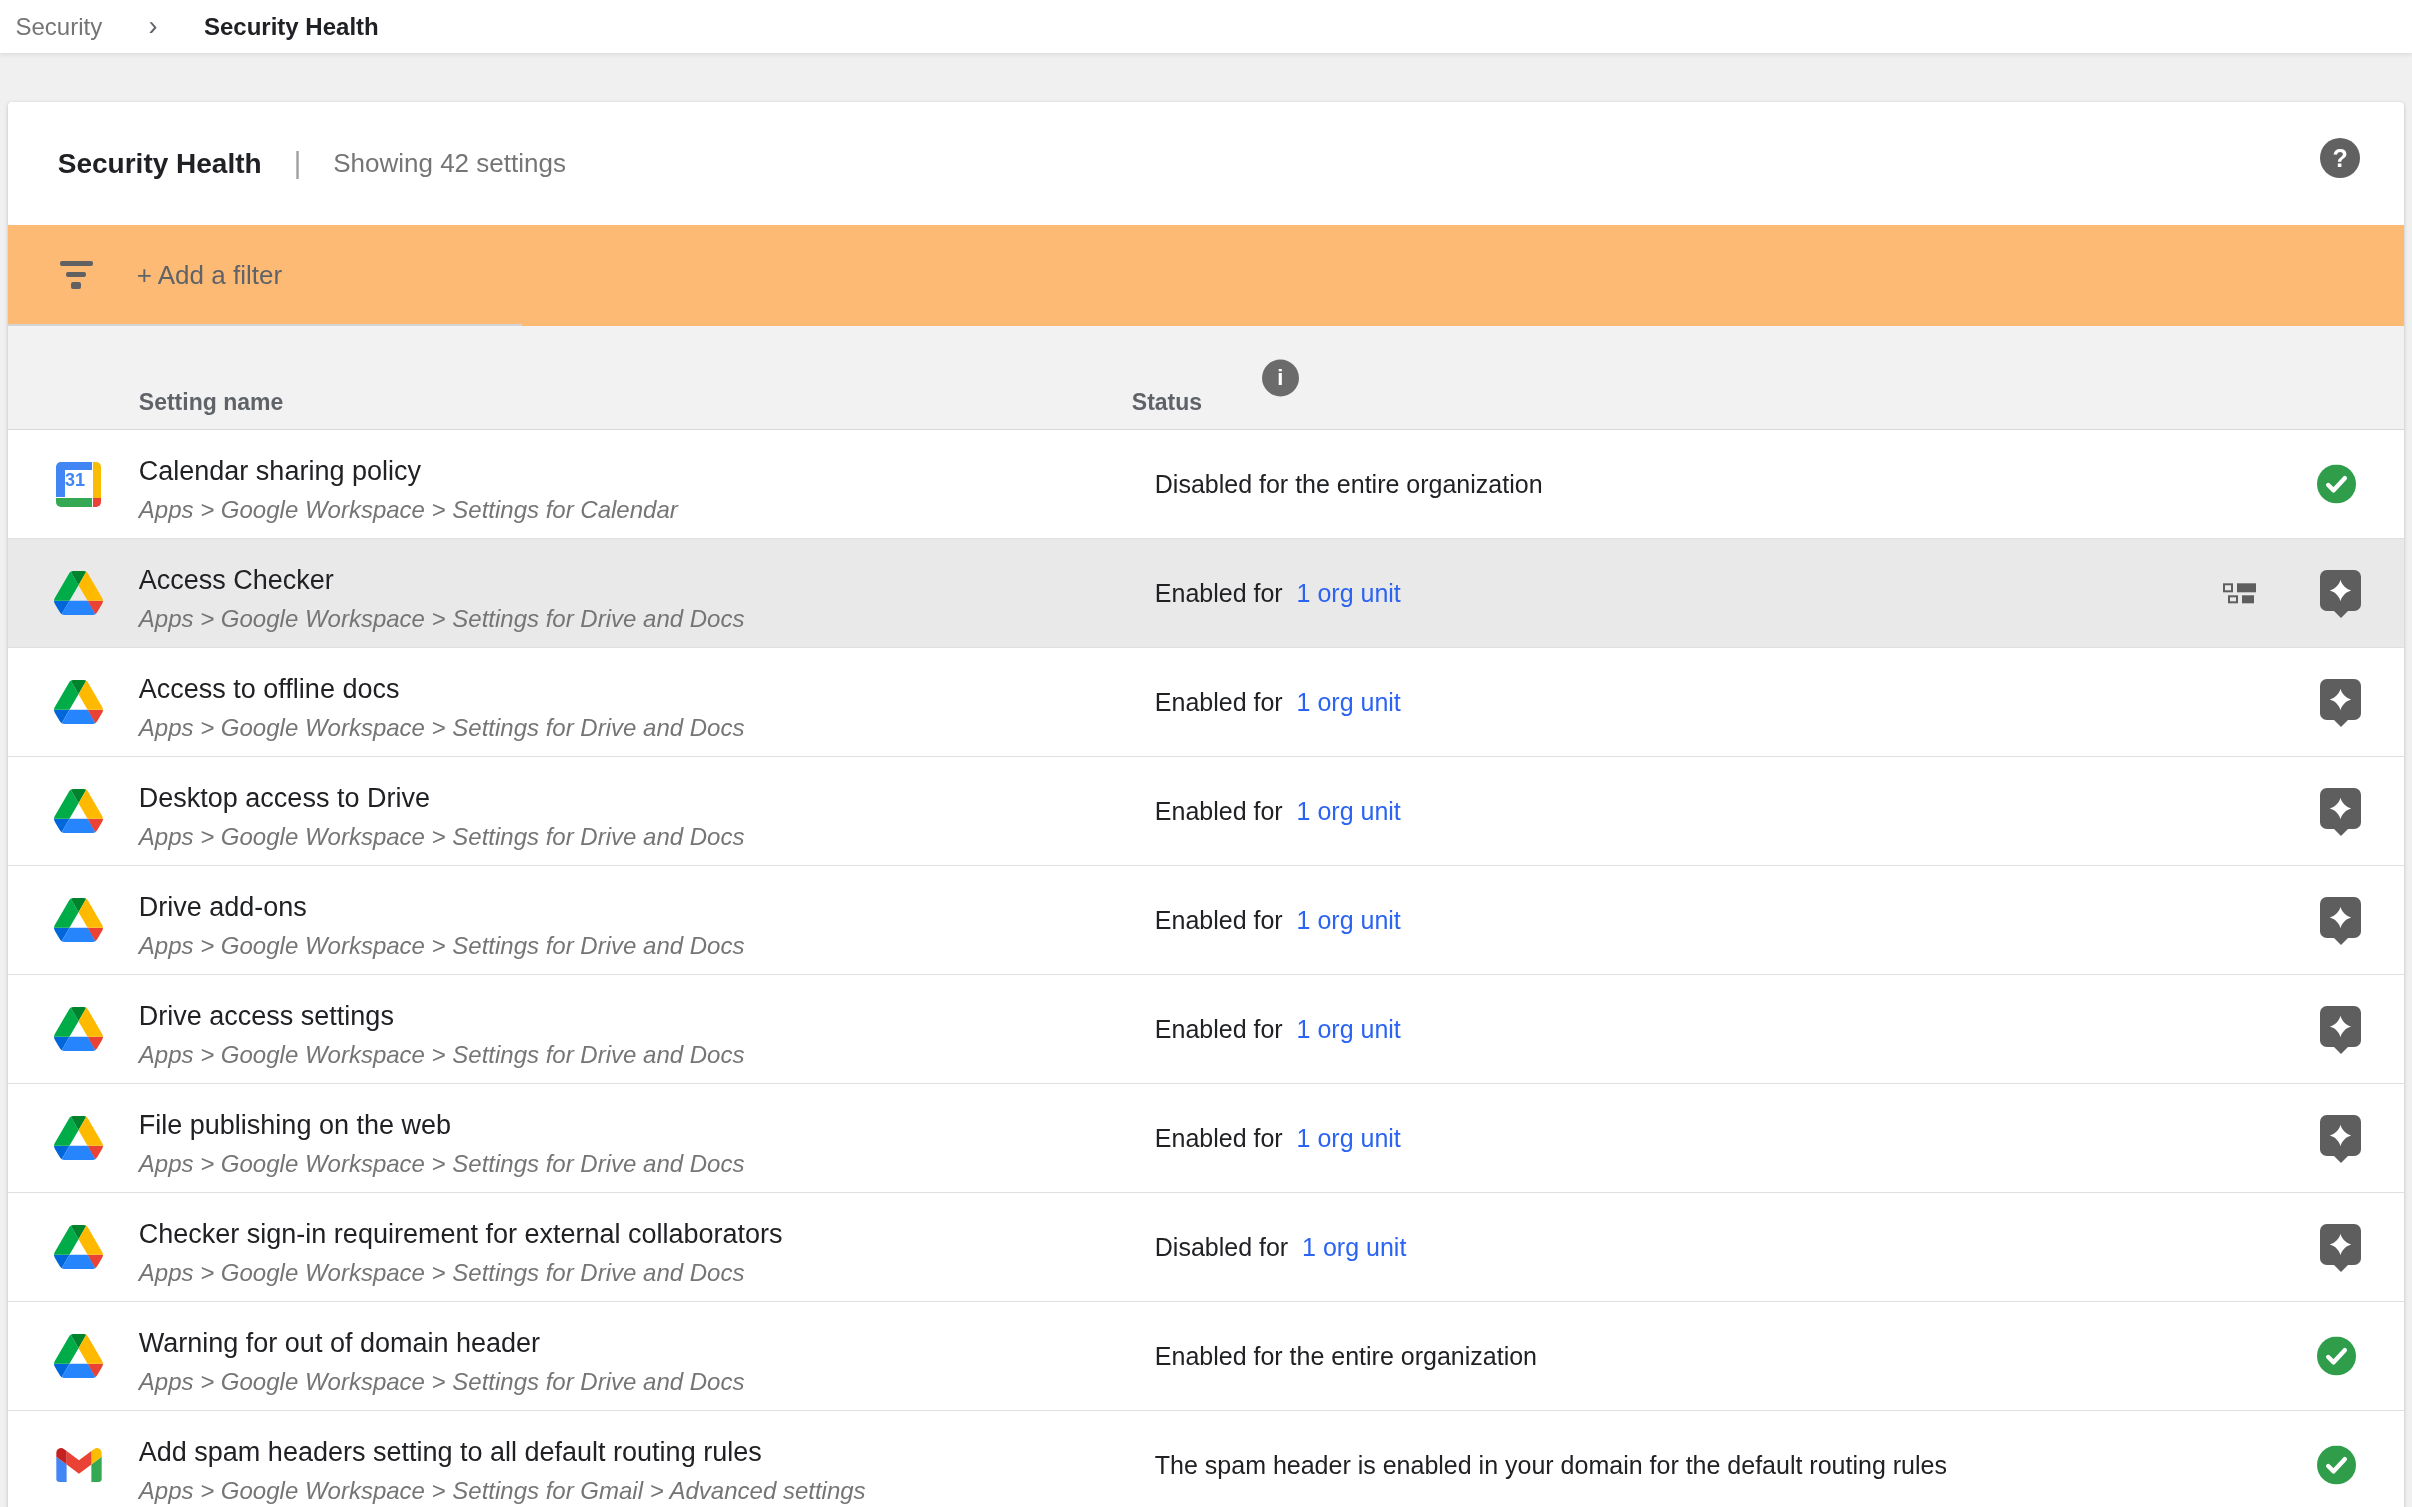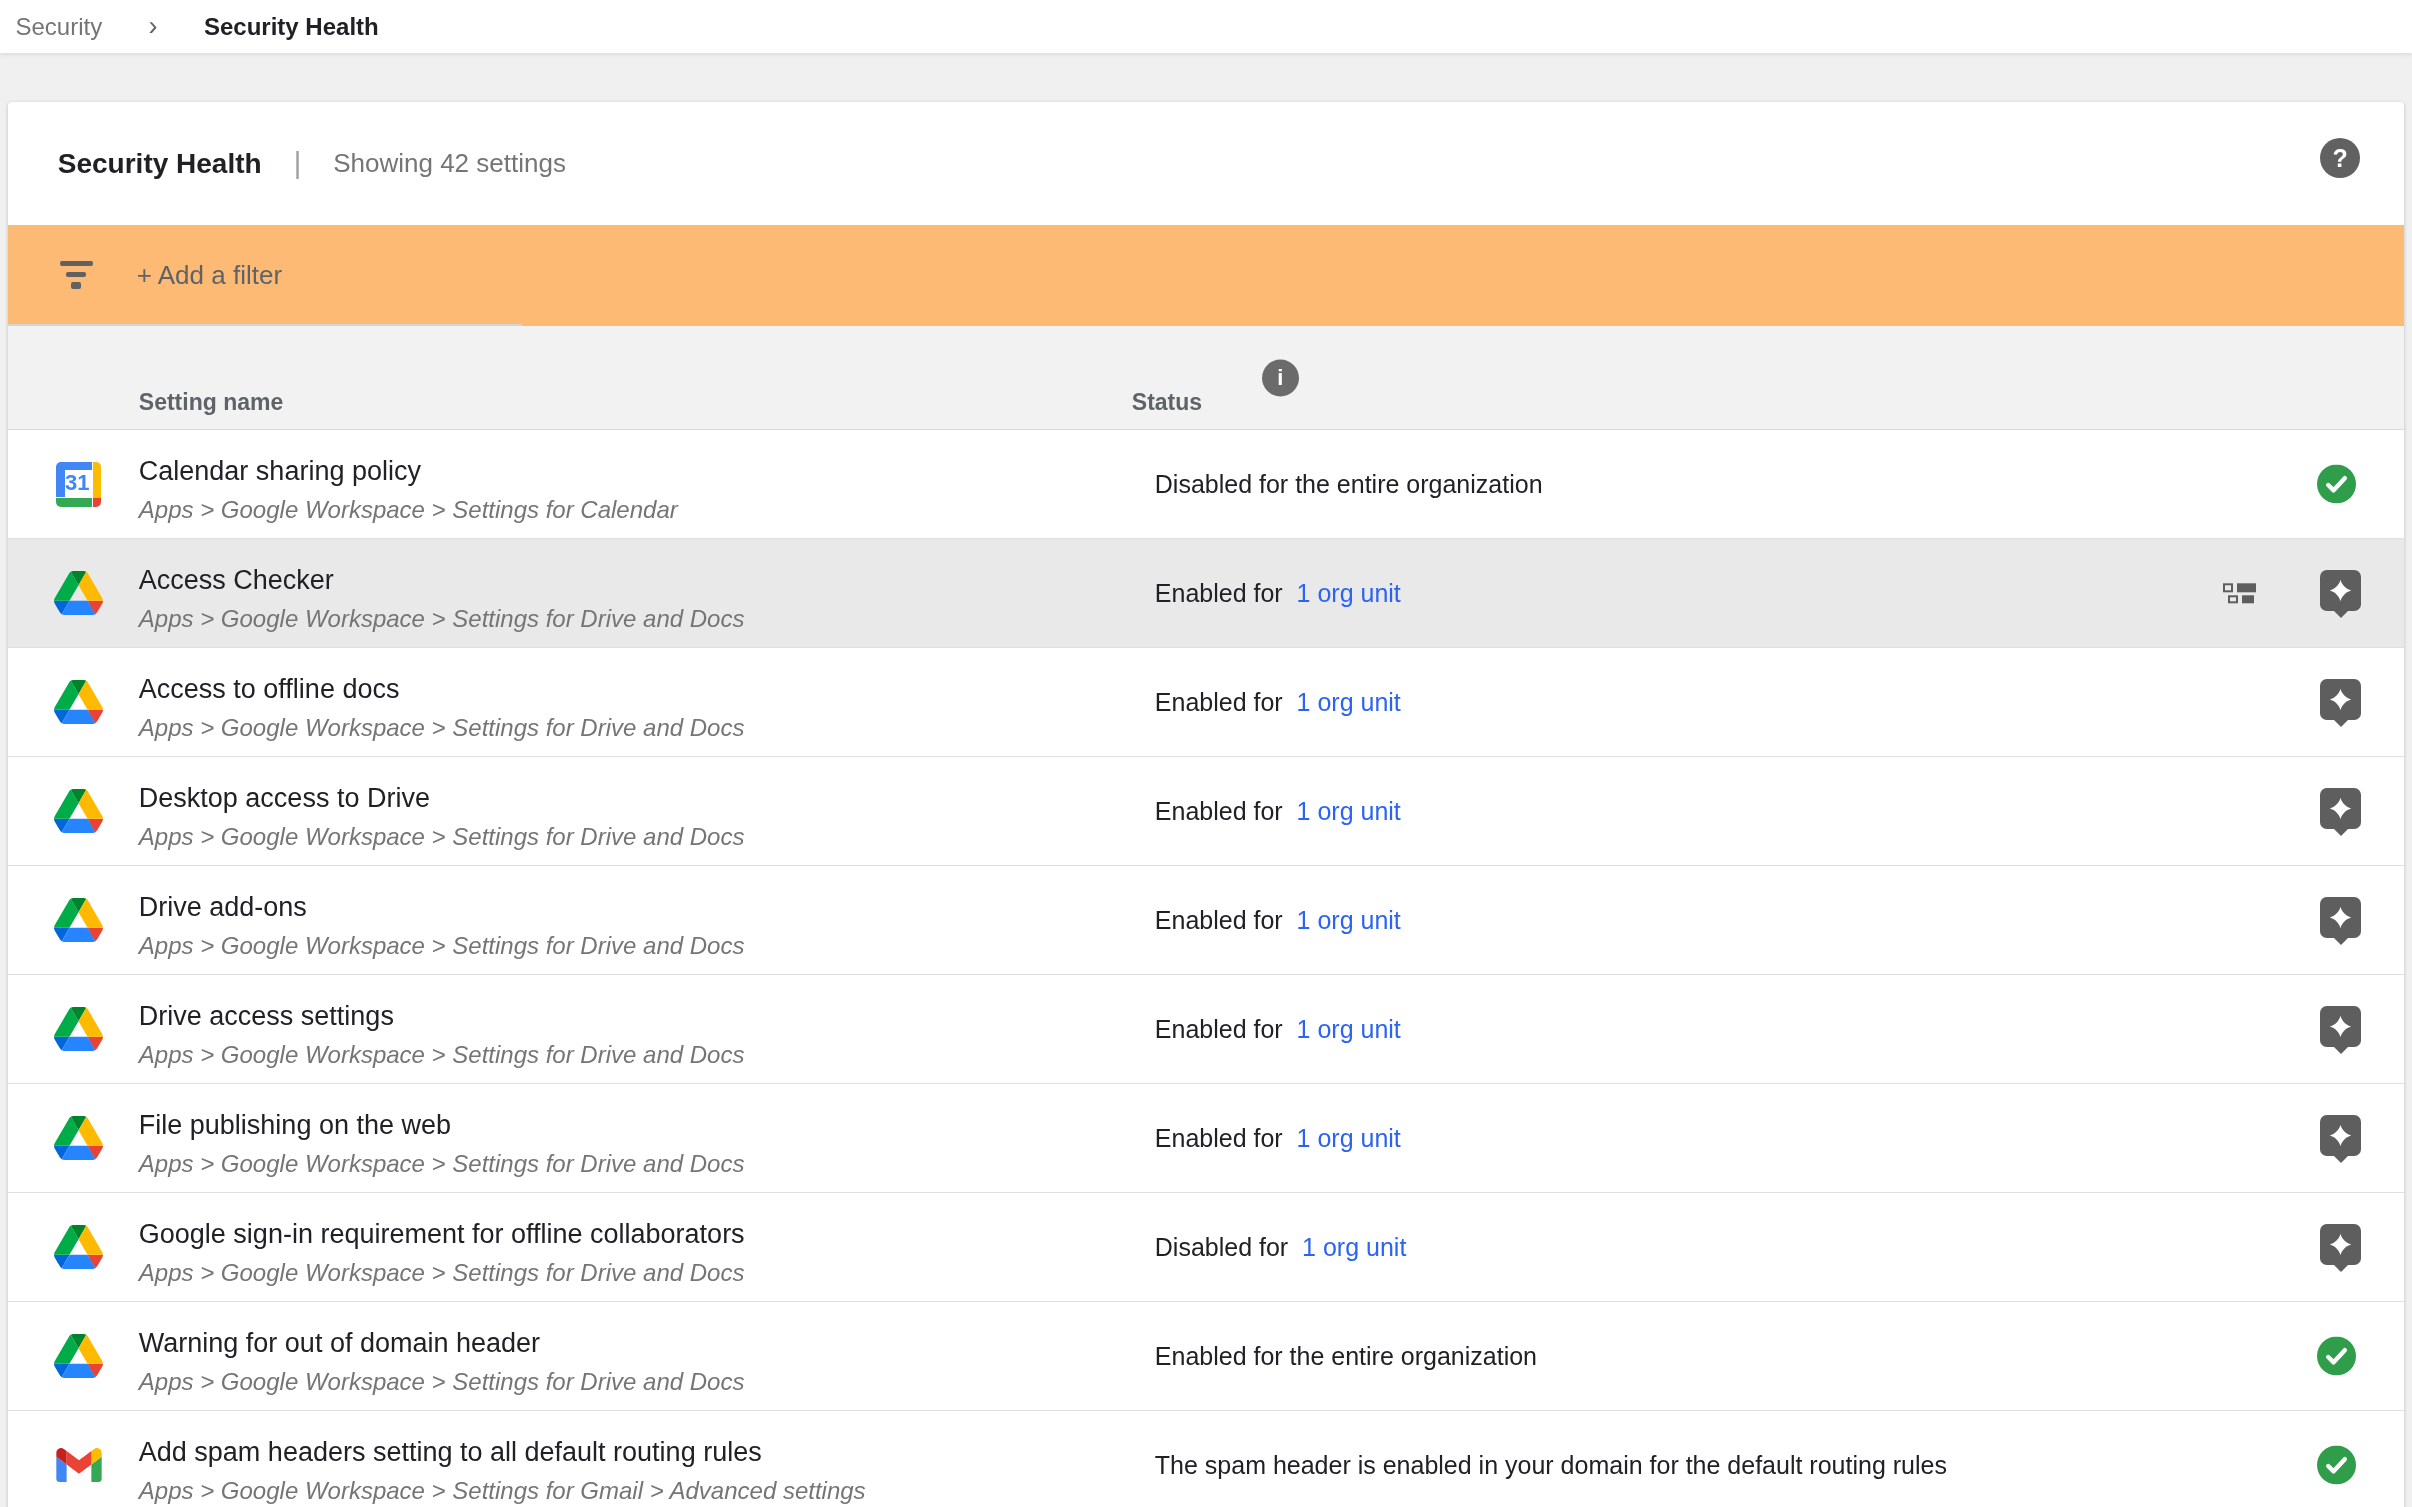--- a/index.html
+++ b/index.html
@@ -103,21 +103,21 @@
   .cal{ position:relative; width:45px; height:45px; border-radius:4.9px; overflow:hidden; background:#fff; }
   .cal b{ position:absolute; display:block; }
   .c-top   { left:0; top:0; width:36px; height:8.7px;  background:#4285f4; }
   .c-right { right:0; top:0; width:8.7px; height:36px; background:#fbbc04; }
   .c-left  { left:0; top:8.7px; width:8.7px; height:27px; background:#4285f4; }
   .c-bottom{ left:0; bottom:0; width:36px; height:8.7px; background:#34a853; }
   .c-corner{ right:0; bottom:0; width:8.7px; height:8.7px; background:#ea4335; }
   .c-num{
     position:absolute; left:8.7px; top:8.7px; width:27px; height:27px;
     display:flex; align-items:center; justify-content:center;
-    font-size:22px; font-weight:700; color:#4285f4; font-style:normal;
+    font-size:18px; font-weight:700; color:#4285f4; font-style:normal;
   }
 </style>
 </head>
 <body>
 
 <div class="page">
 
   <div class="topbar">
     <span class="crumb-parent">Security</span>
     <span class="crumb-sep">›</span>
@@ -333,21 +333,21 @@
     <div class="row-icon">
             <svg viewBox="0 0 87.3 78" width="49" height="44">
               <path fill="#0066da" d="M6.6 66.85l3.85 6.65c.8 1.4 1.95 2.5 3.3 3.3l13.75-23.8H0c0 1.55.4 3.1 1.2 4.5z"></path>
               <path fill="#00ac47" d="M43.65 25L29.9 1.2c-1.35.8-2.5 1.9-3.3 3.3l-25.4 44A9.06 9.06 0 0 0 0 53h27.5z"></path>
               <path fill="#ea4335" d="M73.55 76.8c1.35-.8 2.5-1.9 3.3-3.3l1.6-2.75 7.65-13.25c.8-1.4 1.2-2.95 1.2-4.5H59.8l5.85 11.5z"></path>
               <path fill="#00832d" d="M43.65 25L57.4 1.2C56.05.4 54.5 0 52.9 0H34.4c-1.6 0-3.15.45-4.5 1.2z"></path>
               <path fill="#2684fc" d="M59.8 53H27.5L13.75 76.8c1.35.8 2.9 1.2 4.5 1.2h50.8c1.6 0 3.15-.45 4.5-1.2z"></path>
               <path fill="#ffba00" d="M73.4 26.5l-12.7-22c-.8-1.4-1.95-2.5-3.3-3.3L43.65 25l16.15 28h27.45c0-1.55-.4-3.1-1.2-4.5z"></path>
             </svg>
           </div>
-    <div class="row-title">Google sign-in requirement for offline collaborators</div>
+    <div class="row-title">Checker sign-in requirement for external collaborators</div>
     <div class="row-path">Apps &gt; Google Workspace &gt; Settings for Drive and Docs</div>
     <div class="row-status">
       <span class="status-prefix">Disabled for </span><span class="status-link">&nbsp;1 org unit</span>
     </div>
 
     <span class="star-badge">
       <svg viewBox="0 0 24 24" width="27" height="27">
               <path fill="#ffffff" d="M12 2.5c1.2 4.6 4.9 8.3 9.5 9.5-4.6 1.2-8.3 4.9-9.5 9.5-1.2-4.6-4.9-8.3-9.5-9.5 4.6-1.2 8.3-4.9 9.5-9.5z"></path>
             </svg>
     </span>

